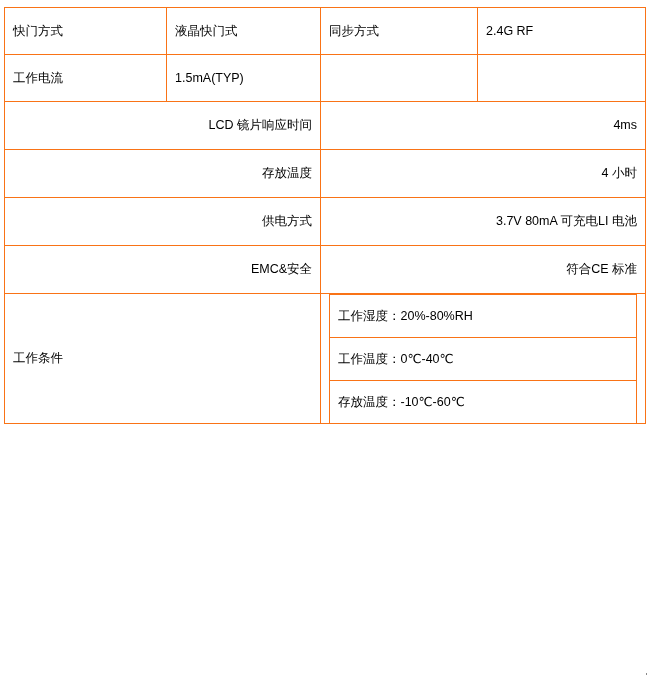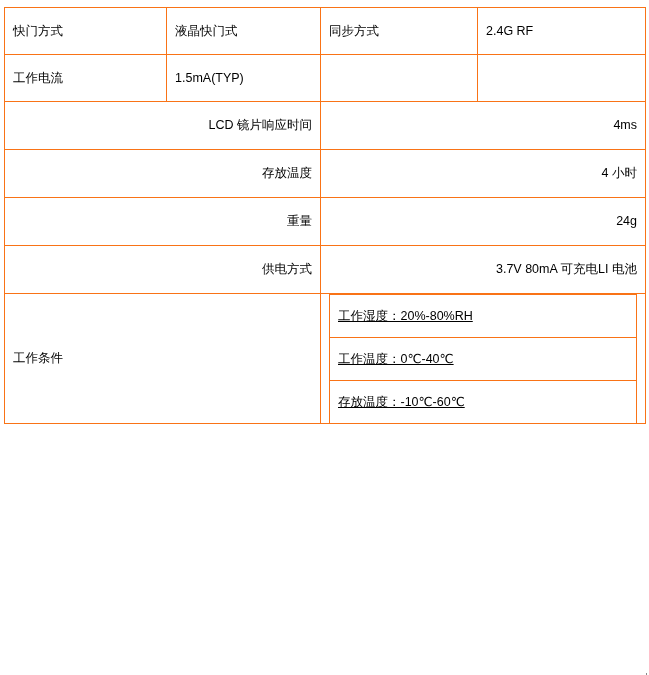--- a/index.html
+++ b/index.html
@@ -49,21 +49,20 @@
     border-bottom: 1px solid #000000;
     height: 42px;
     padding: 0 8px;
     font-size: 12.5px;
   }
   .nested tr:last-child td {
     border-bottom: none;
   }
   td.nowrap-cell {
     padding: 0;
-    text-decoration: underline;
   }
   .corner-mark {
     position: absolute;
     right: 2px;
     bottom: 2px;
     width: 4px;
     height: 6px;
     border-right: 1px solid #888;
     border-bottom: 1px solid #888;
   }
@@ -96,26 +95,26 @@
 
       <tr class="r-std">
         <td class="cell-label" colspan="2">LCD 镜片响应时间</td>
         <td class="cell-value" colspan="2">4ms</td>
       </tr>
       <tr class="r-std">
         <td class="cell-label" colspan="2">存放温度</td>
         <td class="cell-value" colspan="2">4 小时</td>
       </tr>
       <tr class="r-std">
-        <td class="cell-label" colspan="2">重量</td>
-        <td class="cell-value" colspan="2">24g</td>
+        <td class="cell-label" colspan="2">供电方式</td>
+        <td class="cell-value" colspan="2">3.7V 80mA 可充电LI 电池</td>
       </tr>
       <tr class="r-std">
-        <td class="cell-label" colspan="2">供电方式</td>
-        <td class="cell-value" colspan="2">3.7V 80mA 可充电LI 电池</td>
+        <td class="cell-label" colspan="2">EMC&amp;安全</td>
+        <td class="cell-value" colspan="2">符合CE 标准</td>
       </tr>
 
       <tr>
         <td class="cell-label" colspan="2" style="height:127px;">工作条件</td>
         <td class="nowrap-cell" colspan="2">
           <table class="nested">
             <tbody>
               <tr>
                 <td>工作湿度：20%-80%RH</td>
               </tr>

